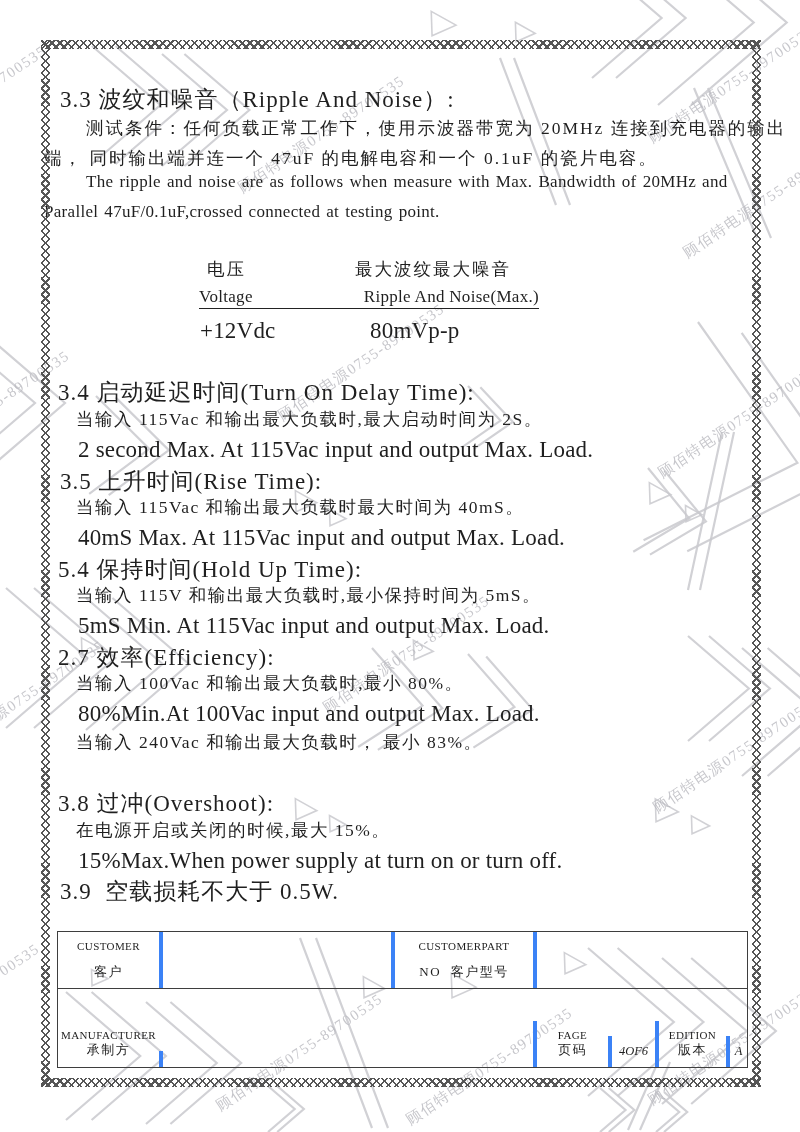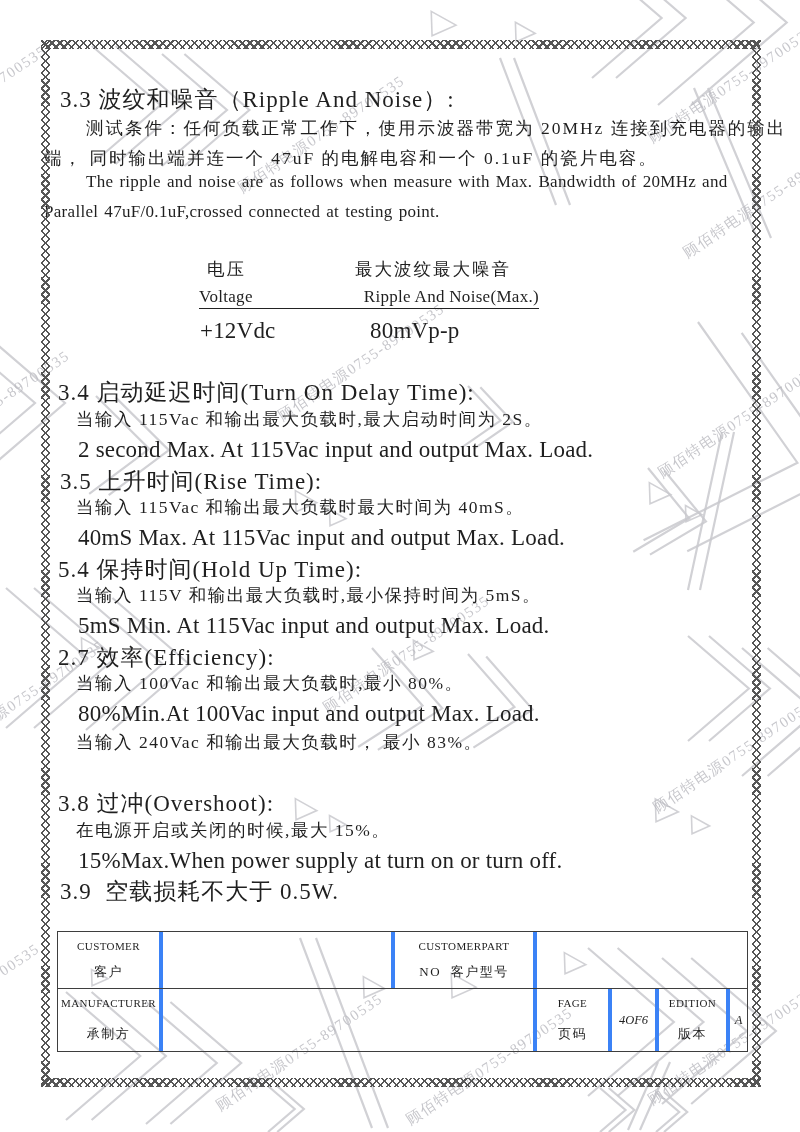--- a/index.html
+++ b/index.html
@@ -21,21 +21,21 @@
   .cn {font-size:17.5px;letter-spacing:1.5px;}
   .cnp{font-size:17.5px;letter-spacing:2px;}
   .en {font-size:23px;letter-spacing:.2px;}
   .enp{font-size:17px;letter-spacing:.3px;word-spacing:1.5px;}
   #rt-underline{position:absolute;left:199px;top:287px;width:340px;height:21px;
     border-bottom:1.5px solid #222;display:flex;justify-content:space-between;
     font-size:17px;letter-spacing:.3px;white-space:pre;}
   
   .ft{position:absolute;left:57px;width:691px;border:1px solid #3e3e3e;display:flex;box-sizing:border-box;}
   .ft.r1{top:931px;height:58px;border-bottom:none;}
-  .ft.r2{top:988px;height:64px;}
+  .ft.r2{top:988px;height:80px;align-items:flex-end;}
   .fc{border-left:4px solid #3b82f6;display:flex;flex-direction:column;justify-content:space-between;
       align-items:center;padding:8px 2px;box-sizing:border-box;overflow:hidden;}
   .fc:first-child{border-left:none;}
   .fc.center{justify-content:center;font-style:italic;}
   .fl {font-size:11px;letter-spacing:.4px;white-space:pre;}
   .flc{font-size:13px;letter-spacing:1.5px;white-space:pre;}
   .fv {font-size:12.5px;}
 </style>
 </head>
 <body>

